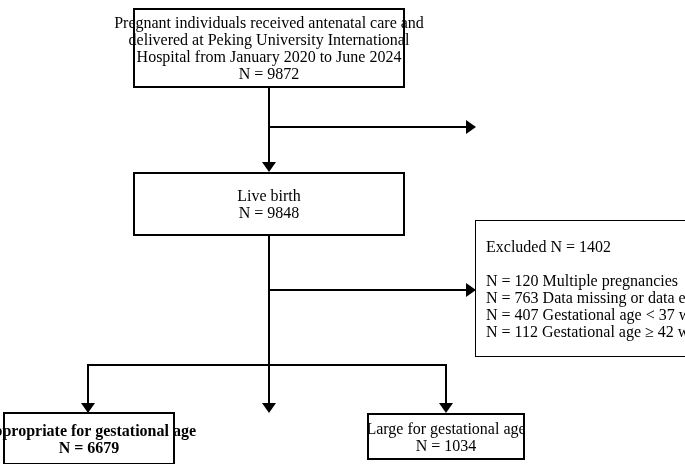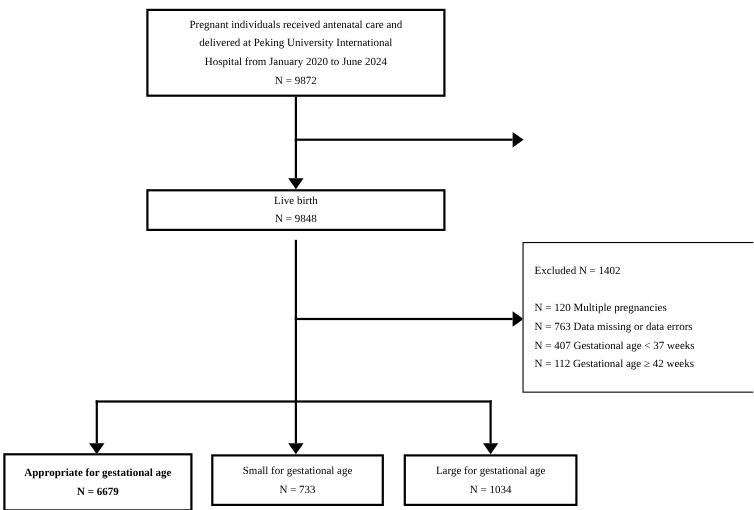--- a/index.html
+++ b/index.html
@@ -21,31 +21,31 @@
     box-sizing: border-box;
     border: 2px solid #000000;
     background: #ffffff;
     display: flex;
     align-items: center;
     justify-content: center;
   }
   .box .txt {
     white-space: pre;
     text-align: center;
-    font-size: 10px;
+    font-size: 16px;
     line-height: 17px;
   }
   .box.thin { border-width: 1.5px; }
   .box.left-list { justify-content: flex-start; }
   .box.left-list .txt { text-align: left; padding-left: 10px; }
 
   
   .b-enrollment { left: 133px; top: 8px;   width: 272px; height: 80px; }
   .b-stillbirth { left: 475px; top: 102px; width: 206px; height: 48px; }
-  .b-livebirth  { left: 133px; top: 172px; width: 272px; height: 38px; }
+  .b-livebirth  { left: 133px; top: 172px; width: 272px; height: 64px; }
   .b-excluded   { left: 475px; top: 220px; width: 248px; height: 137px; }
   .b-aga        { left: 3px;   top: 412px; width: 172px; height: 53px; font-weight: bold; }
   .b-sga        { left: 192px; top: 413px; width: 157px; height: 47px; }
   .b-lga        { left: 367px; top: 413px; width: 158px; height: 47px; }
 
   
   .line { position: absolute; background: #000000; }
   .l-v1 { left: 268px; top: 88px;  width: 2px;   height: 74px; }  
   .l-h1 { left: 268px; top: 126px; width: 198px; height: 2px; }   
   .l-v2 { left: 268px; top: 218px; width: 2px;   height: 185px; } 
@@ -114,23 +114,19 @@
 N = 763 Data missing or data errors
 N = 407 Gestational age &lt; 37 weeks
 N = 112 Gestational age ≥ 42 weeks</span>
   </div>
 
   <div class="box b-aga">
     <span class="txt">Appropriate for gestational age
 N = 6679</span>
   </div>
 
-  <div class="box b-sga">
-    <span class="txt">Small for gestational age
-N = 733</span>
-  </div>
 
   <div class="box b-lga">
     <span class="txt">Large for gestational age
 N = 1034</span>
   </div>
 
 </div>
 
 </body></html>

